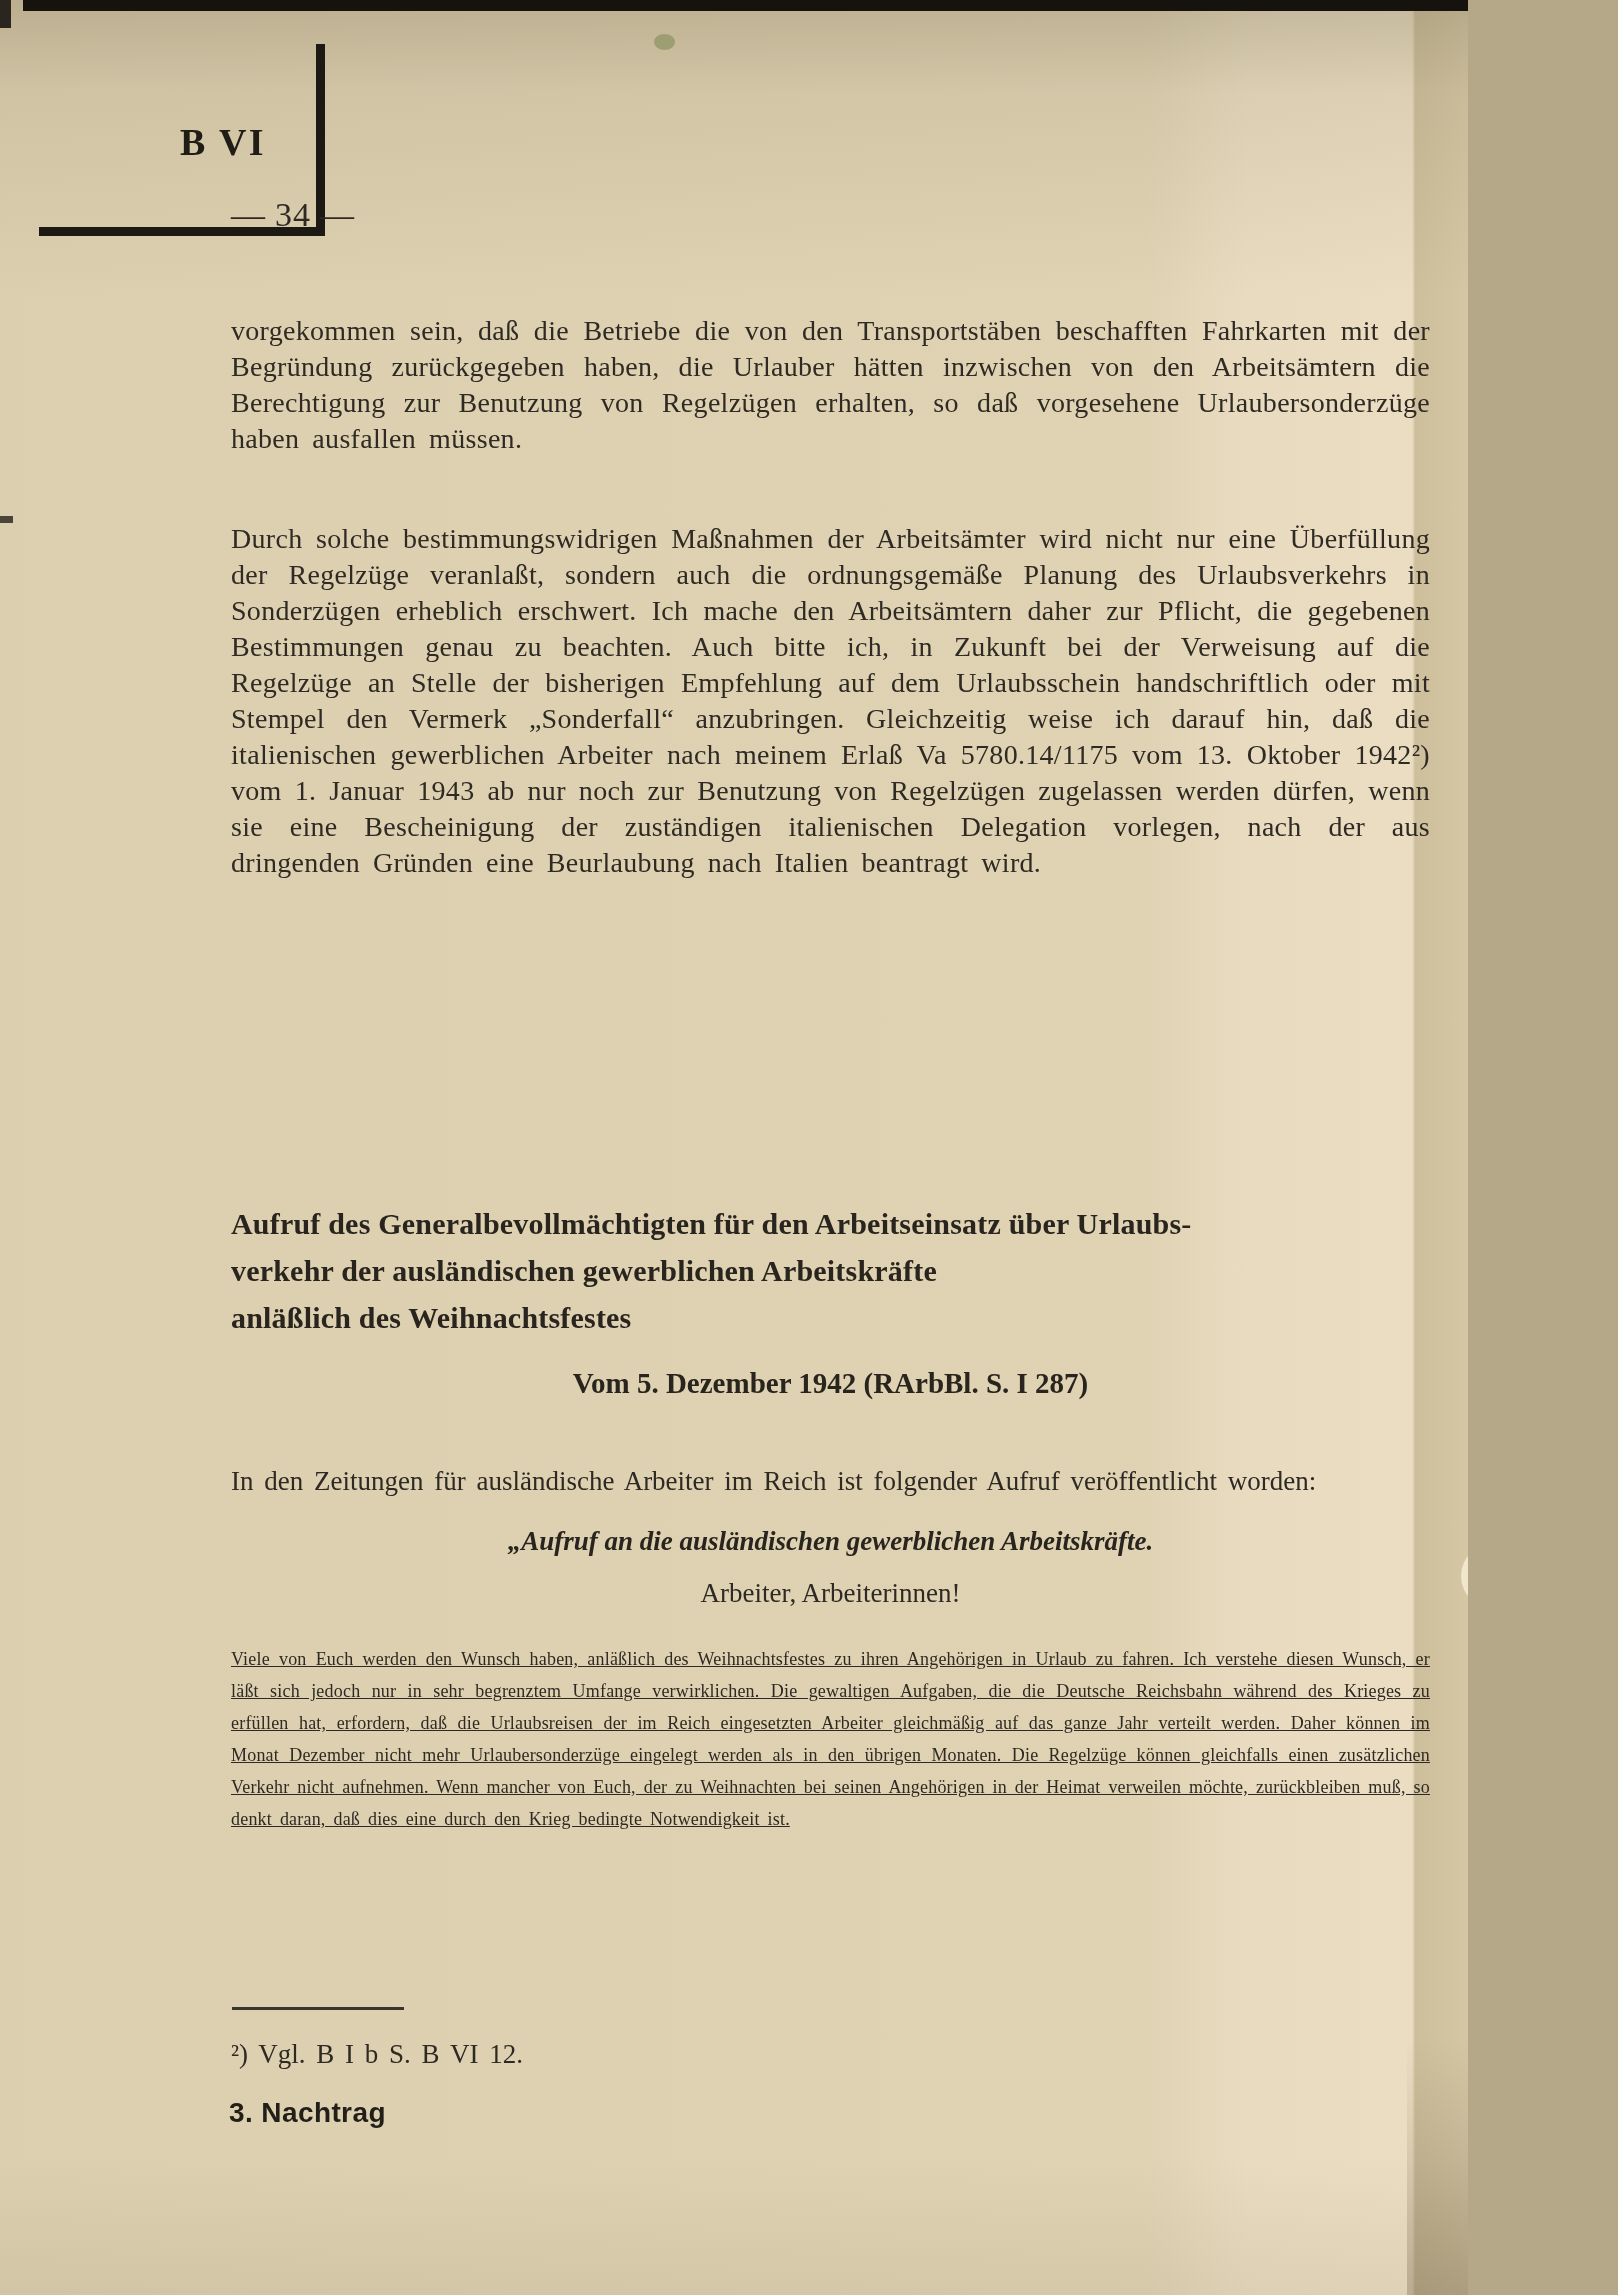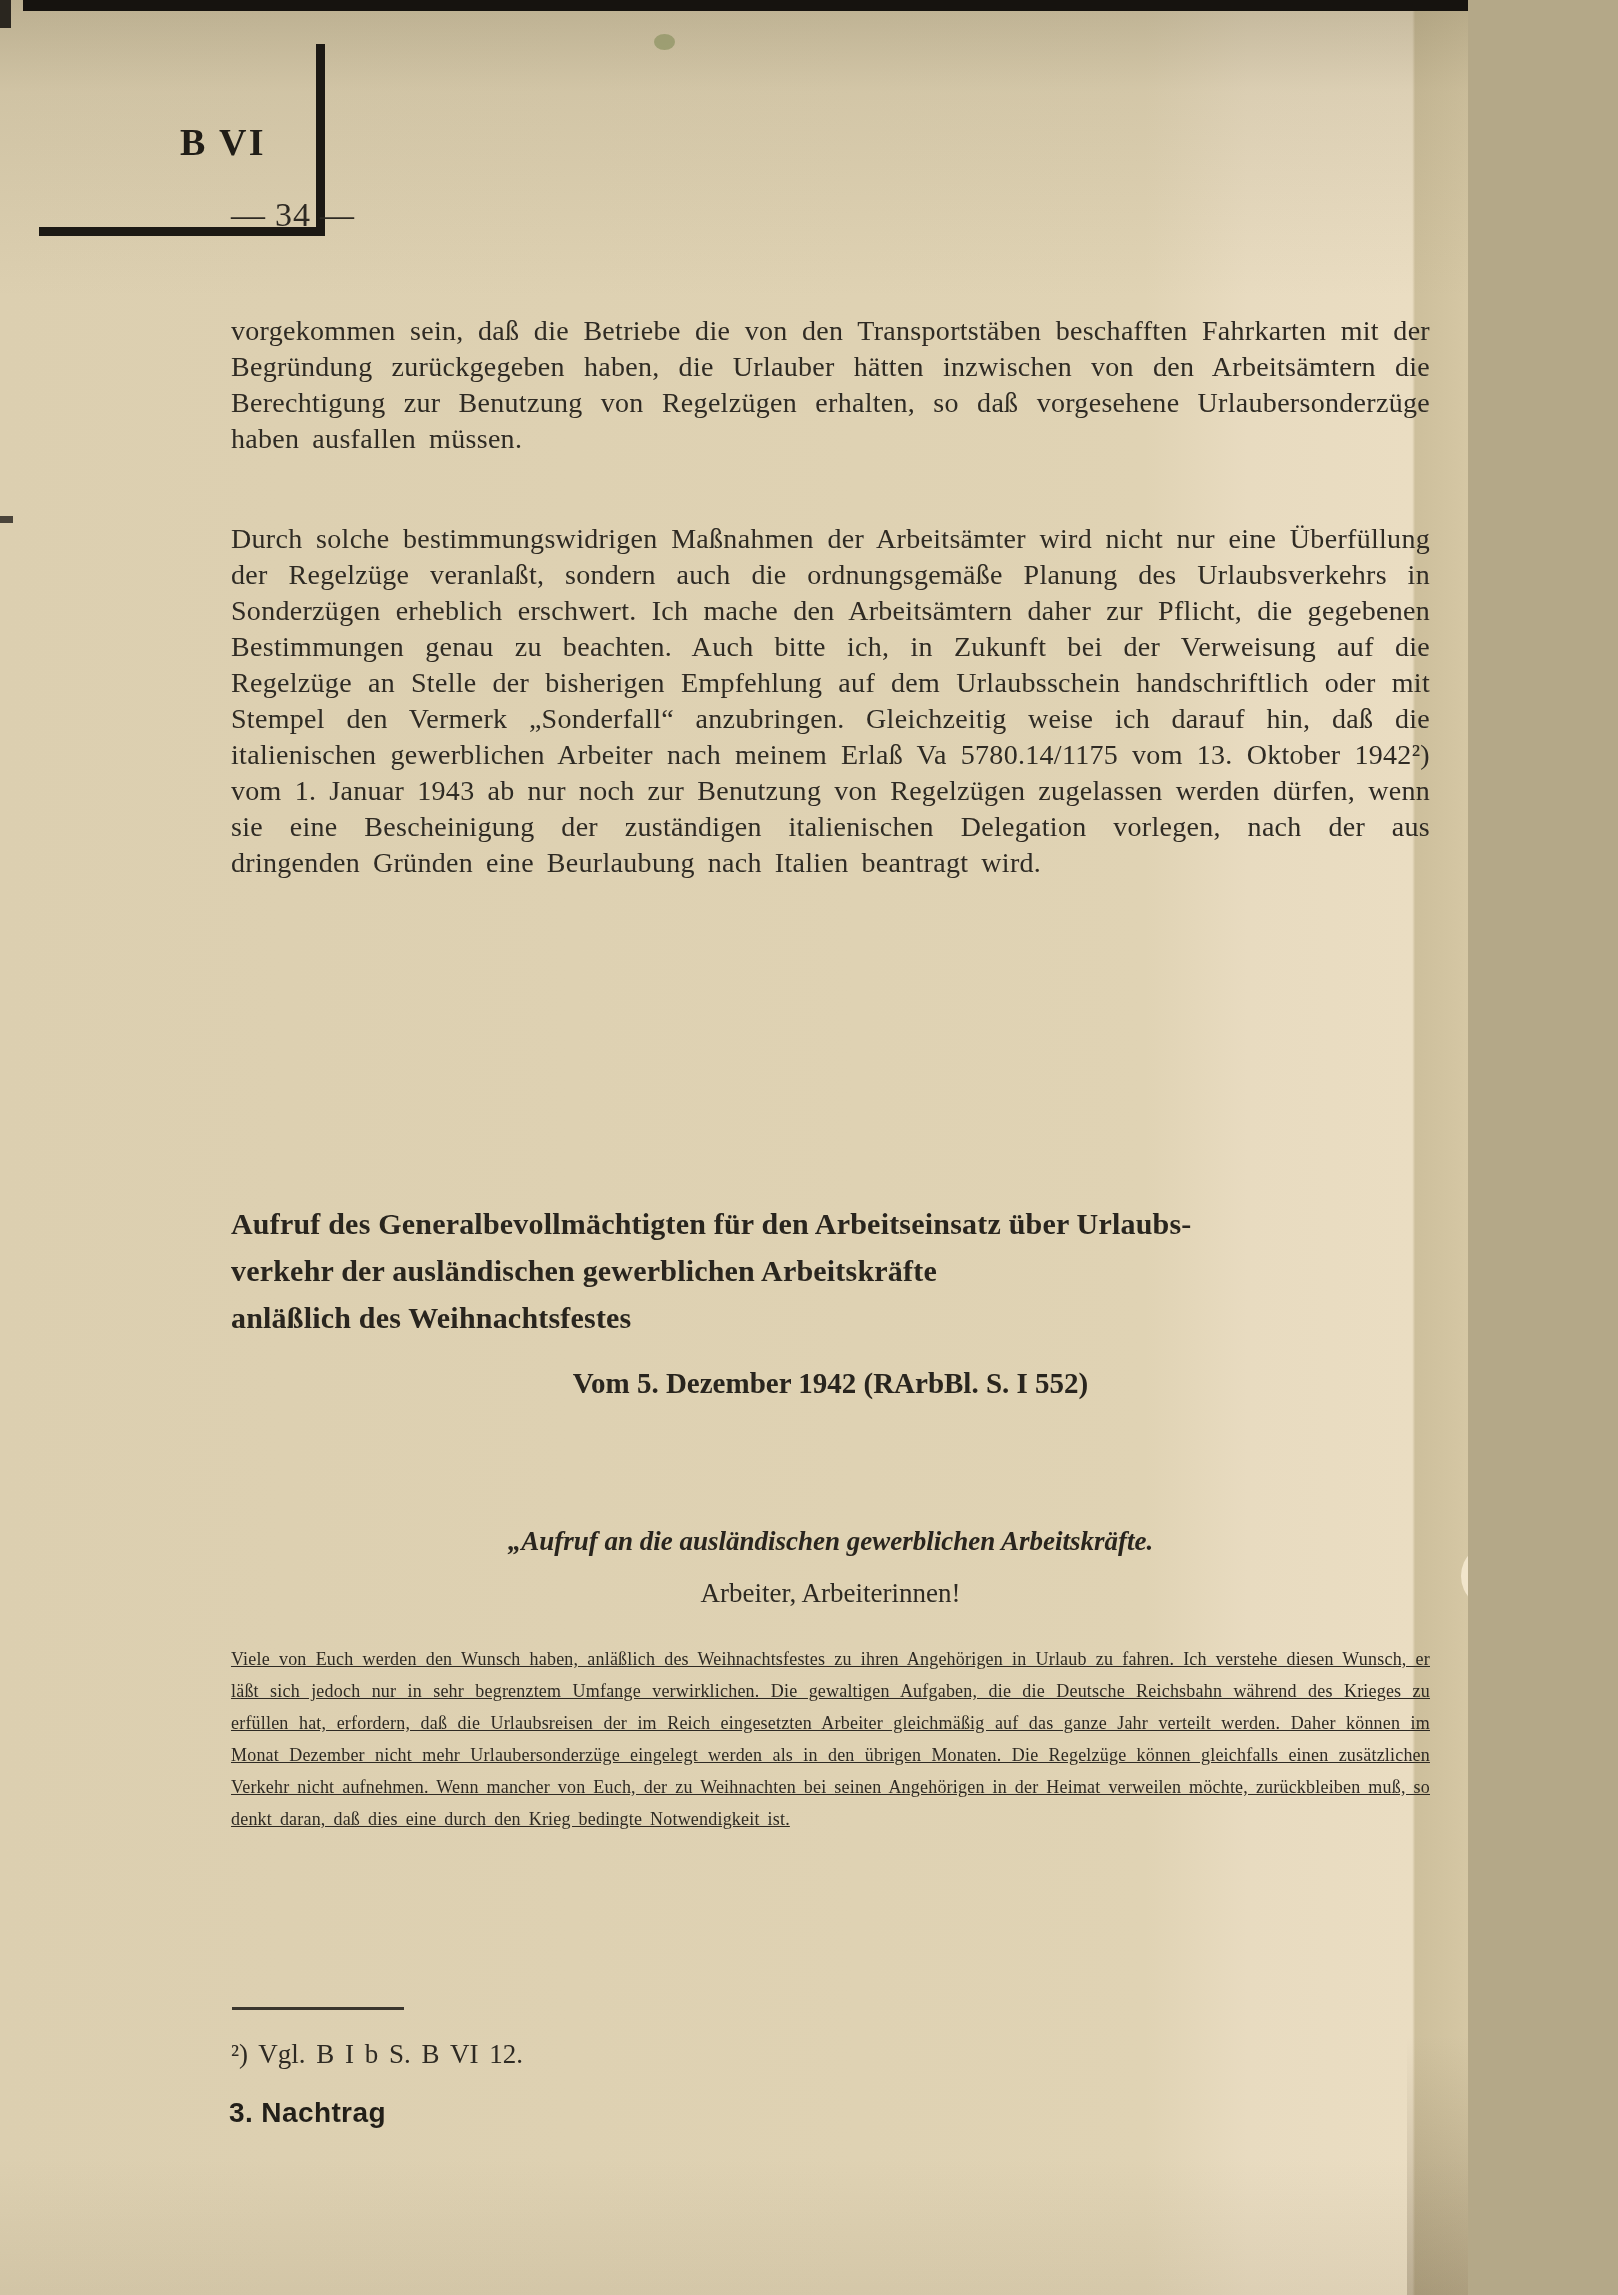--- a/index.html
+++ b/index.html
@@ -100,21 +100,22 @@
   <div class="abs corner-bracket"></div>
   <div class="abs section-label">B VI</div>
   <div class="abs page-number">— 34 —</div>
 
   <p class="abs body-text para-transport">vorgekommen sein, daß die Betriebe die von den Transportstäben beschafften Fahrkarten mit der Begründung zurückgegeben haben, die Urlauber hätten inzwischen von den Arbeitsämtern die Berechtigung zur Benutzung von Regelzügen erhalten, so daß vorgesehene Urlaubersonderzüge haben ausfallen müssen.</p>
   <p class="abs body-text para-measures">Durch solche bestimmungswidrigen Maßnahmen der Arbeitsämter wird nicht nur eine Überfüllung der Regelzüge veranlaßt, sondern auch die ordnungsgemäße Planung des Urlaubsverkehrs in Sonderzügen erheblich erschwert. Ich mache den Arbeitsämtern daher zur Pflicht, die gegebenen Bestimmungen genau zu beachten. Auch bitte ich, in Zukunft bei der Verweisung auf die Regelzüge an Stelle der bisherigen Empfehlung auf dem Urlaubsschein handschriftlich oder mit Stempel den Vermerk „Sonderfall“ anzubringen. Gleichzeitig weise ich darauf hin, daß die italienischen gewerblichen Arbeiter nach meinem Erlaß Va 5780.14/1175 vom 13. Oktober 1942²) vom 1. Januar 1943 ab nur noch zur Benutzung von Regelzügen zugelassen werden dürfen, wenn sie eine Bescheinigung der zuständigen italienischen Delegation vorlegen, nach der aus dringenden Gründen eine Beurlaubung nach Italien beantragt wird.</p>
 
   <div class="abs decree-title">Aufruf des Generalbevollmächtigten für den Arbeitseinsatz über Urlaubs-
 verkehr der ausländischen gewerblichen Arbeitskräfte
 anläßlich des Weihnachtsfestes</div>
-  <div class="abs decree-date">Vom 5. Dezember 1942 (RArbBl. S. I 552)</div>
+  <div class="abs decree-date">Vom 5. Dezember 1942 (RArbBl. S. I 287)</div>
+  <p class="abs decree-intro">In den Zeitungen für ausländische Arbeiter im Reich ist folgender Aufruf veröffentlicht worden:</p>
   <div class="abs call-heading">„Aufruf an die ausländischen gewerblichen Arbeitskräfte.</div>
   <div class="abs salutation">Arbeiter, Arbeiterinnen!</div>
   <p class="abs appeal-body">Viele von Euch werden den Wunsch haben, anläßlich des Weihnachtsfestes zu ihren Angehörigen in Urlaub zu fahren. Ich verstehe diesen Wunsch, er läßt sich jedoch nur in sehr begrenztem Umfange verwirklichen. Die gewaltigen Aufgaben, die die Deutsche Reichsbahn während des Krieges zu erfüllen hat, erfordern, daß die Urlaubsreisen der im Reich eingesetzten Arbeiter gleichmäßig auf das ganze Jahr verteilt werden. Daher können im Monat Dezember nicht mehr Urlaubersonderzüge eingelegt werden als in den übrigen Monaten. Die Regelzüge können gleichfalls einen zusätzlichen Verkehr nicht aufnehmen. Wenn mancher von Euch, der zu Weihnachten bei seinen Angehörigen in der Heimat verweilen möchte, zurückbleiben muß, so denkt daran, daß dies eine durch den Krieg bedingte Notwendigkeit ist.</p>
 
   <div class="abs footnote-rule"></div>
   <div class="abs footnote">²) Vgl. B I b S. B VI 12.</div>
   <div class="abs footer-label">3. Nachtrag</div>
 
 </div>
 

